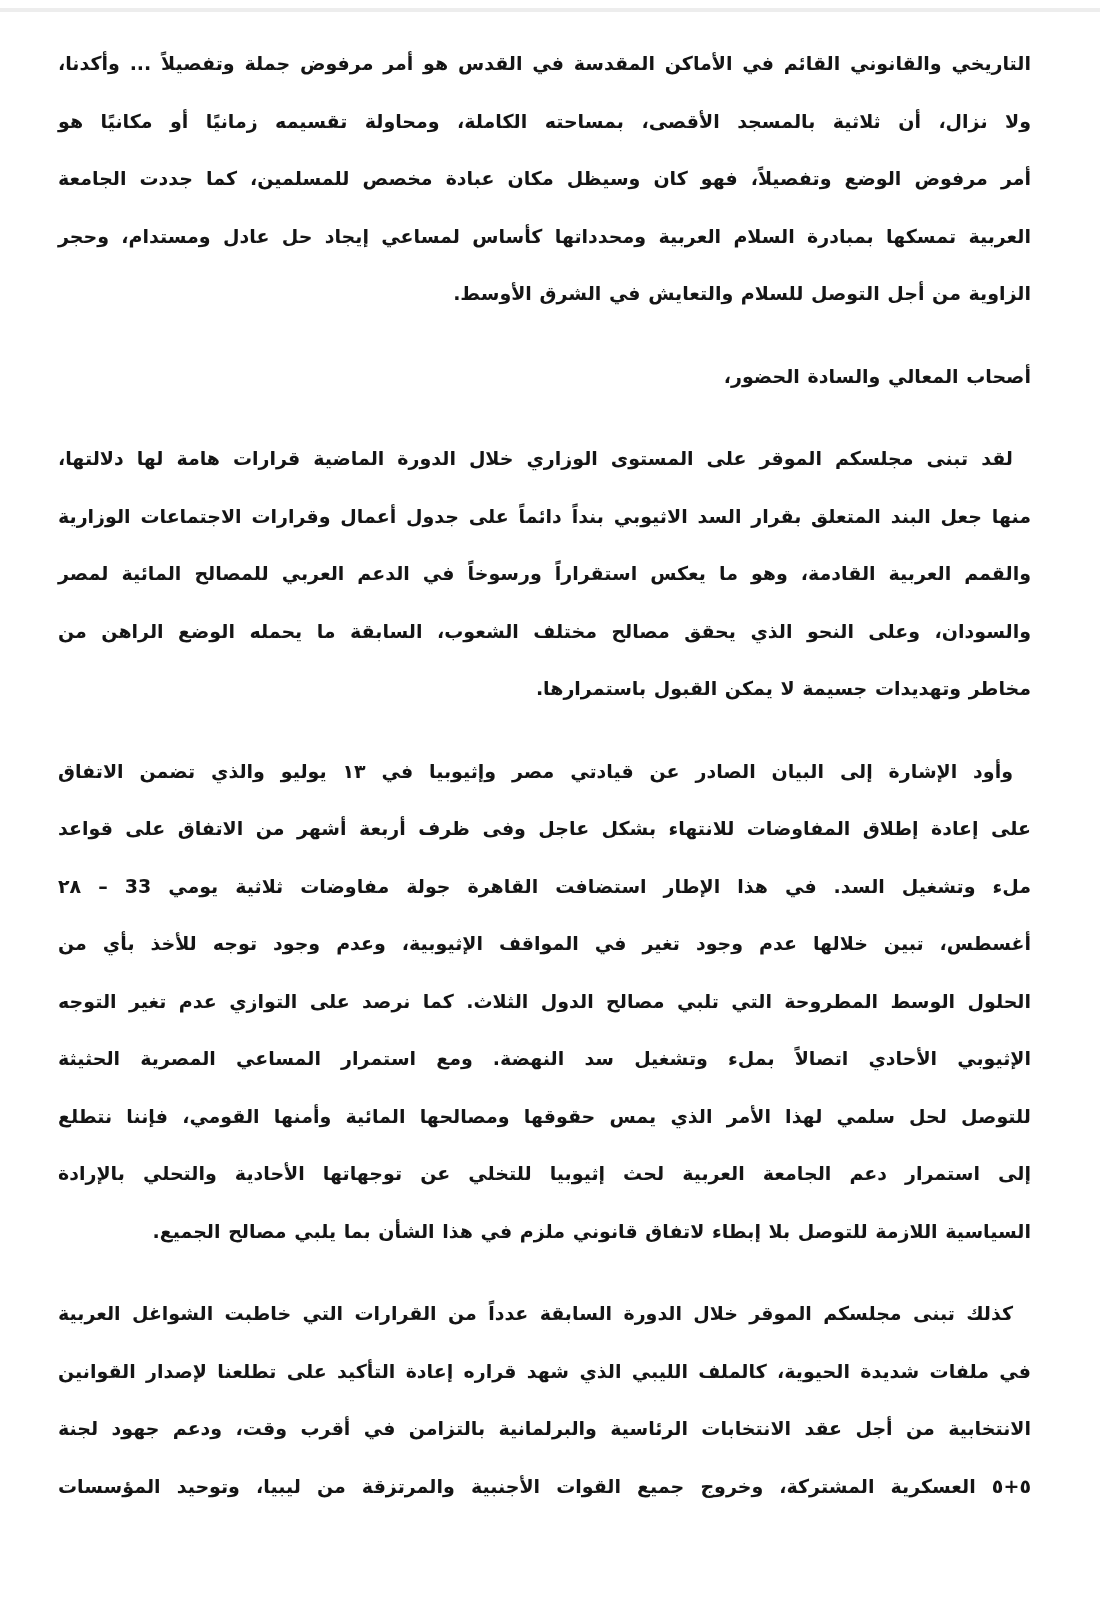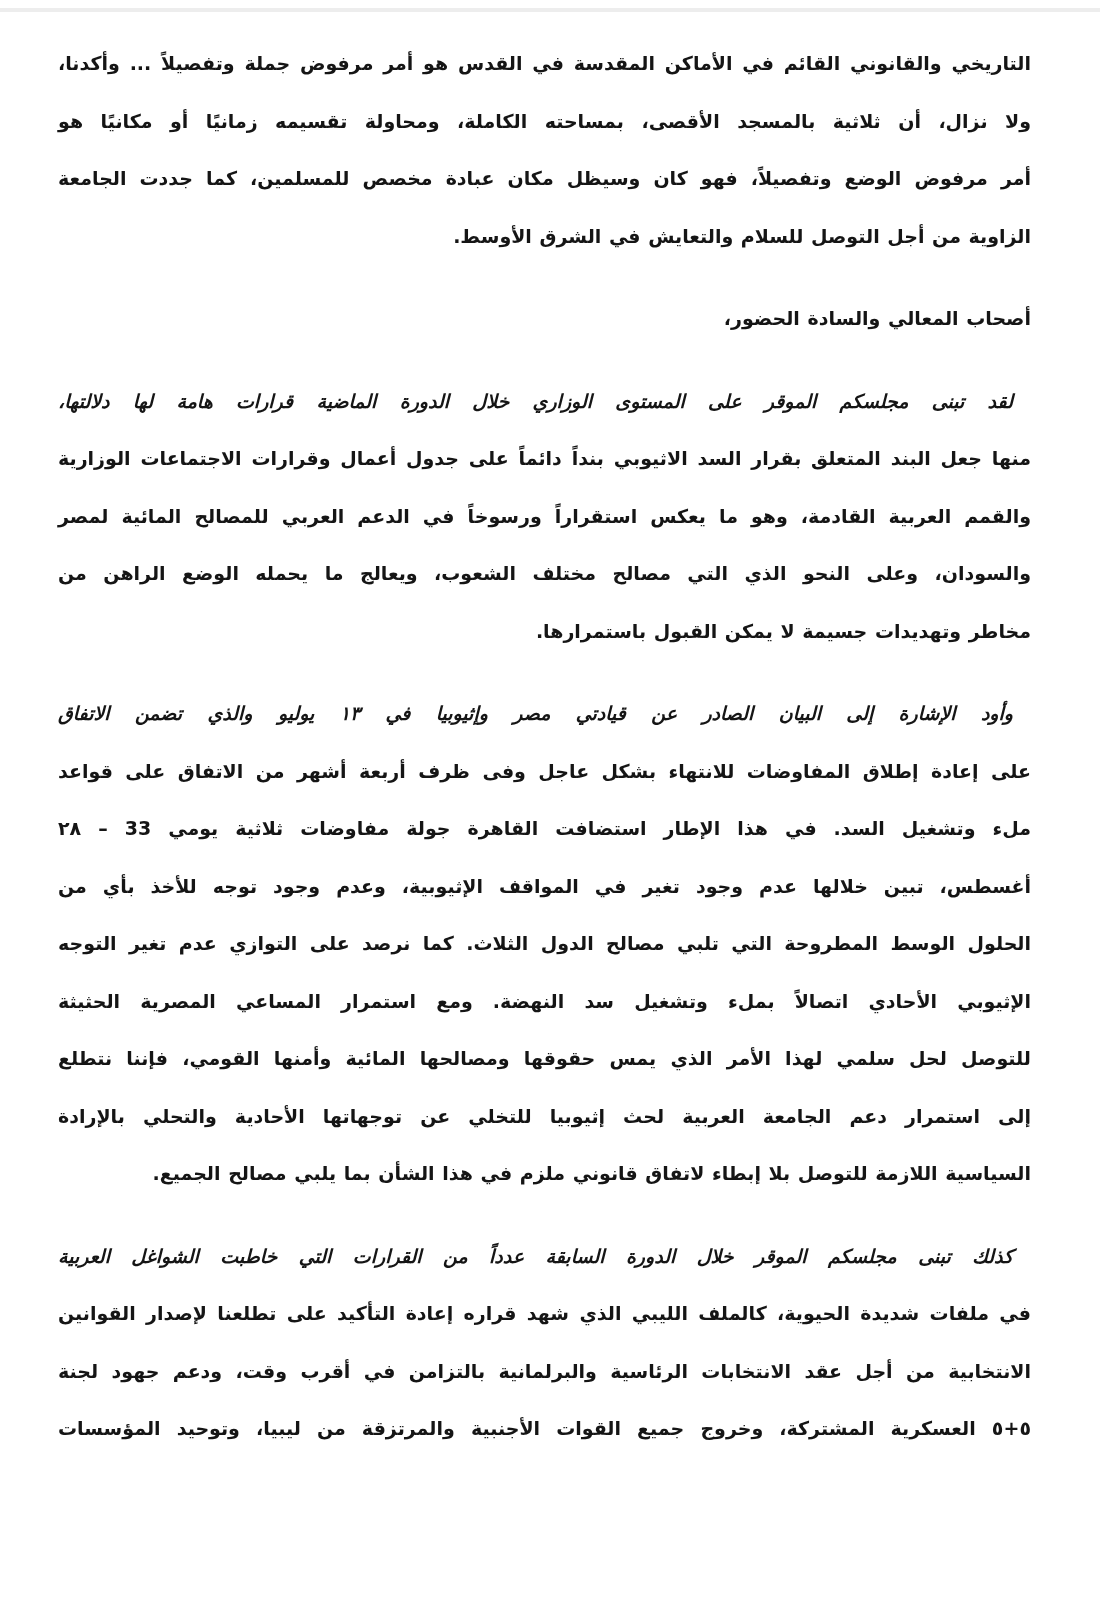--- a/index.html
+++ b/index.html
@@ -35,49 +35,50 @@
   .block { margin: 0; }
   .block + .block { margin-top: 25px; }
   .line {
     height: 57.5px;
     line-height: 57.5px;
     text-align: justify;
     text-align-last: justify;
     white-space: normal;
     word-spacing: 1px;
   }
-  .line.indent { text-indent: 18px; font-style: italic; }
+  .line.indent { text-indent: 18px; }
   .line.para-end {
     text-align-last: right;
   }
   .block.heading .line {
     text-align: right;
     text-align-last: right;
   }
 </style>
 </head>
 <body>
 
 <div class="page" style="background: rgb(255, 255, 255); color: rgb(21, 21, 21);">
   <div class="scan-edge" style="background: rgb(233, 233, 233);"></div>
   <div id="content">
       <div class="block paragraph">
         <div class="line">التاريخي والقانوني القائم في الأماكن المقدسة في القدس هو أمر مرفوض جملة وتفصيلاً ... وأكدنا،</div>
         <div class="line">ولا نزال، أن ثلاثية بالمسجد الأقصى، بمساحته الكاملة، ومحاولة تقسيمه زمانيًا أو مكانيًا هو</div>
         <div class="line">أمر مرفوض الوضع وتفصيلاً، فهو كان وسيظل مكان عبادة مخصص للمسلمين، كما جددت الجامعة</div>
+        <div class="line">العربية تمسكها بمبادرة السلام العربية ومحدداتها كأساس لمساعي إيجاد حل عادل ومستدام، وحجر</div>
         <div class="line para-end">الزاوية من أجل التوصل للسلام والتعايش في الشرق الأوسط.</div>
       </div>
       <div class="block heading">
         <div class="line para-end">أصحاب المعالي والسادة الحضور،</div>
       </div>
       <div class="block paragraph">
         <div class="line indent">لقد تبنى مجلسكم الموقر على المستوى الوزاري خلال الدورة الماضية قرارات هامة لها دلالتها،</div>
         <div class="line">منها جعل البند المتعلق بقرار السد الاثيوبي بنداً دائماً على جدول أعمال وقرارات الاجتماعات الوزارية</div>
         <div class="line">والقمم العربية القادمة، وهو ما يعكس استقراراً ورسوخاً في الدعم العربي للمصالح المائية لمصر</div>
-        <div class="line">والسودان، وعلى النحو الذي التي مصالح مختلف الشعوب، ويعالج ما يحمله الوضع الراهن من</div>
+        <div class="line">والسودان، وعلى النحو الذي يحقق مصالح مختلف الشعوب، السابقة ما يحمله الوضع الراهن من</div>
         <div class="line para-end">مخاطر وتهديدات جسيمة لا يمكن القبول باستمرارها.</div>
       </div>
       <div class="block paragraph">
         <div class="line indent">وأود الإشارة إلى البيان الصادر عن قيادتي مصر وإثيوبيا في ١٣ يوليو والذي تضمن الاتفاق</div>
         <div class="line">على إعادة إطلاق المفاوضات للانتهاء بشكل عاجل وفى ظرف أربعة أشهر من الاتفاق على قواعد</div>
         <div class="line">ملء وتشغيل السد. في هذا الإطار استضافت القاهرة جولة مفاوضات ثلاثية يومي 33 – ٢٨</div>
         <div class="line">أغسطس، تبين خلالها عدم وجود تغير في المواقف الإثيوبية، وعدم وجود توجه للأخذ بأي من</div>
         <div class="line">الحلول الوسط المطروحة التي تلبي مصالح الدول الثلاث. كما نرصد على التوازي عدم تغير التوجه</div>
         <div class="line">الإثيوبي الأحادي اتصالاً بملء وتشغيل سد النهضة. ومع استمرار المساعي المصرية الحثيثة</div>
         <div class="line">للتوصل لحل سلمي لهذا الأمر الذي يمس حقوقها ومصالحها المائية وأمنها القومي، فإننا نتطلع</div>

